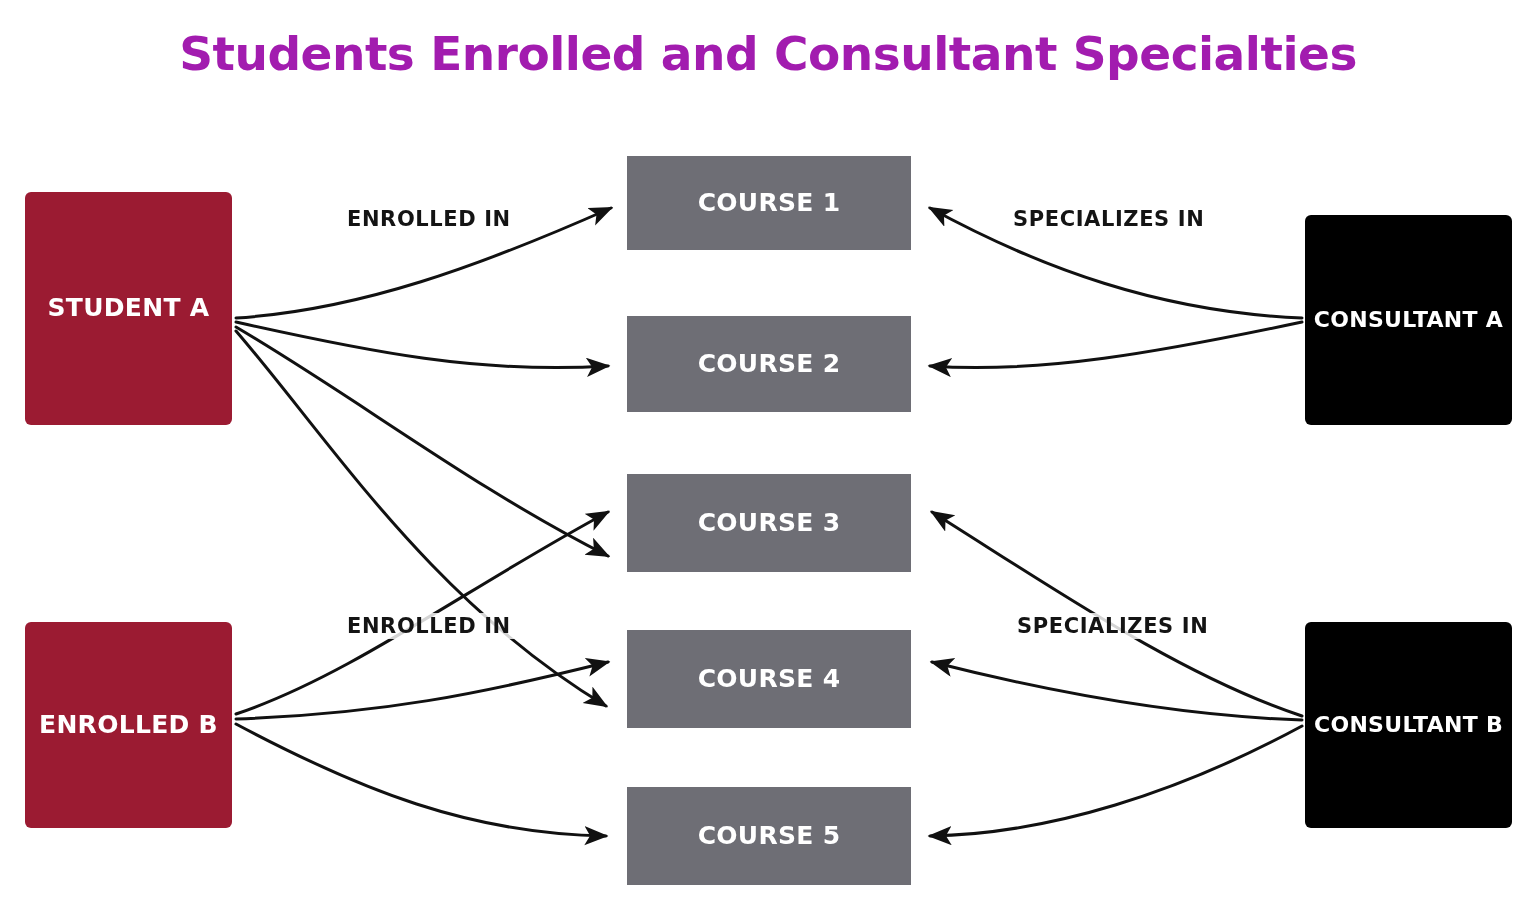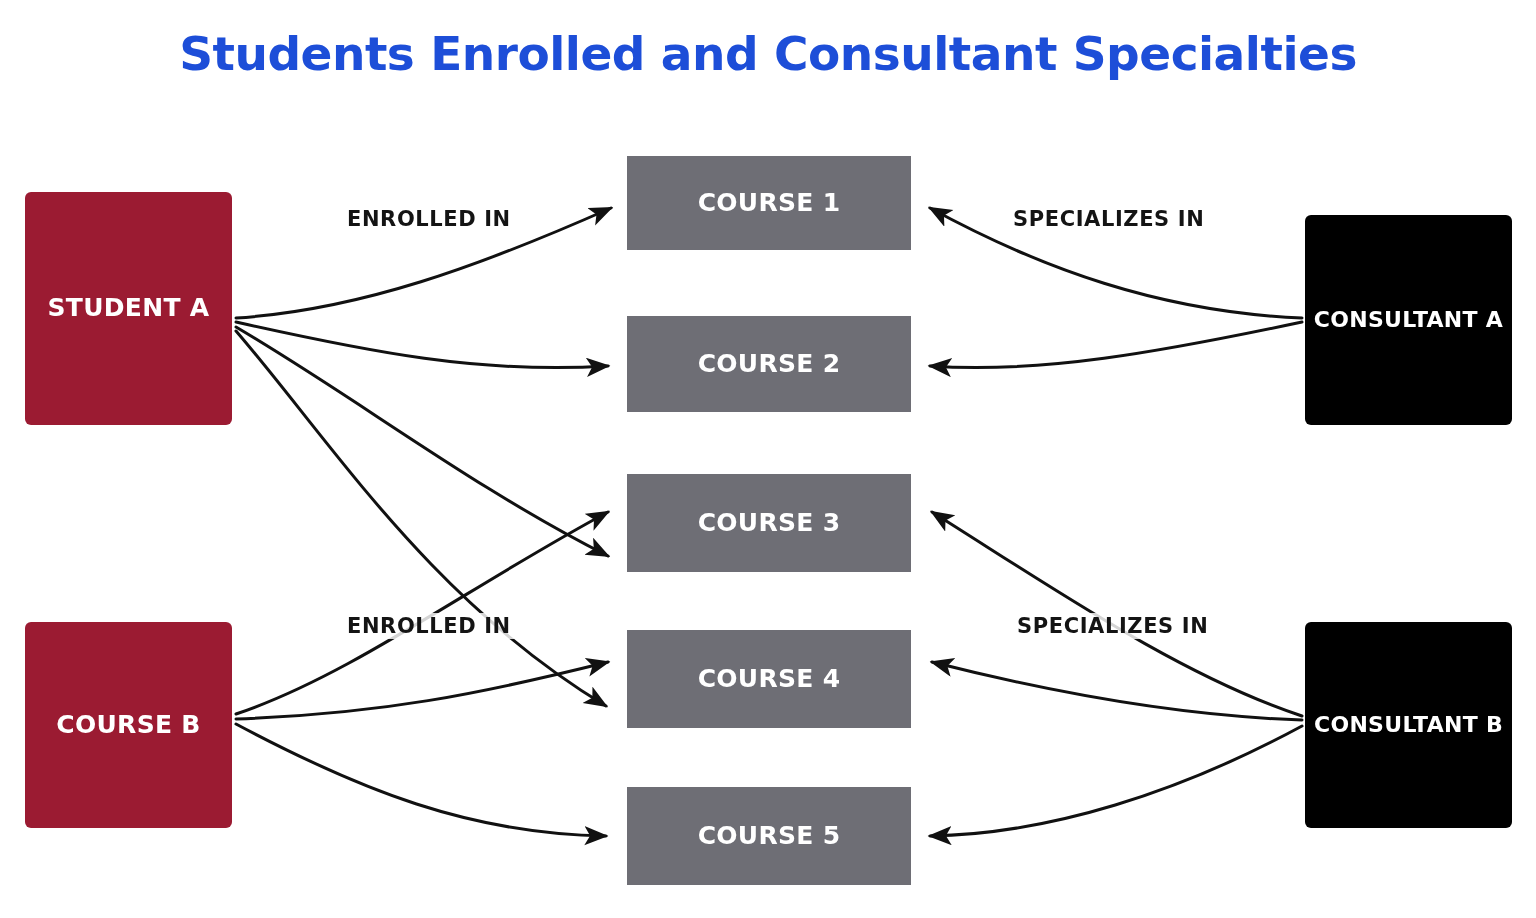--- a/index.html
+++ b/index.html
@@ -30,21 +30,21 @@
   }
   .diagram-title {
     position: absolute;
     left: 0;
     top: 26px;
     width: 1536px;
     text-align: center;
     font-size: 47px;
     font-weight: bold;
     letter-spacing: -0.5px;
-    color: #1d4ed8;
+    color: #a21caf;
     font-family: "DejaVu Sans", "Liberation Sans", sans-serif;
   }
   .node {
     position: absolute;
     display: flex;
     align-items: center;
     justify-content: center;
     box-sizing: border-box;
     color: #ffffff;
     font-weight: bold;
@@ -116,21 +116,21 @@
         <path class="edge-path" d="M 1302,720 C 1180,716 1050,692 932,662" marker-end="url(#arrowhead)"></path>
         <path class="edge-path" d="M 1302,726 C 1180,792 1050,834 930,836" marker-end="url(#arrowhead)"></path>
       </g>
   </svg>
 
   <div id="nodes-group">
       <div class="node entity student" style="left: 25px; top: 192px; width: 207px; height: 233px;">
         <span>STUDENT A</span>
       </div>
       <div class="node entity student" style="left: 25px; top: 622px; width: 207px; height: 206px;">
-        <span>COURSE B</span>
+        <span>ENROLLED B</span>
       </div>
       <div class="node course" style="left: 627px; top: 156px; width: 284px; height: 94px;">
         <span>COURSE 1</span>
       </div>
       <div class="node course" style="left: 627px; top: 316px; width: 284px; height: 96px;">
         <span>COURSE 2</span>
       </div>
       <div class="node course" style="left: 627px; top: 474px; width: 284px; height: 98px;">
         <span>COURSE 3</span>
       </div>

